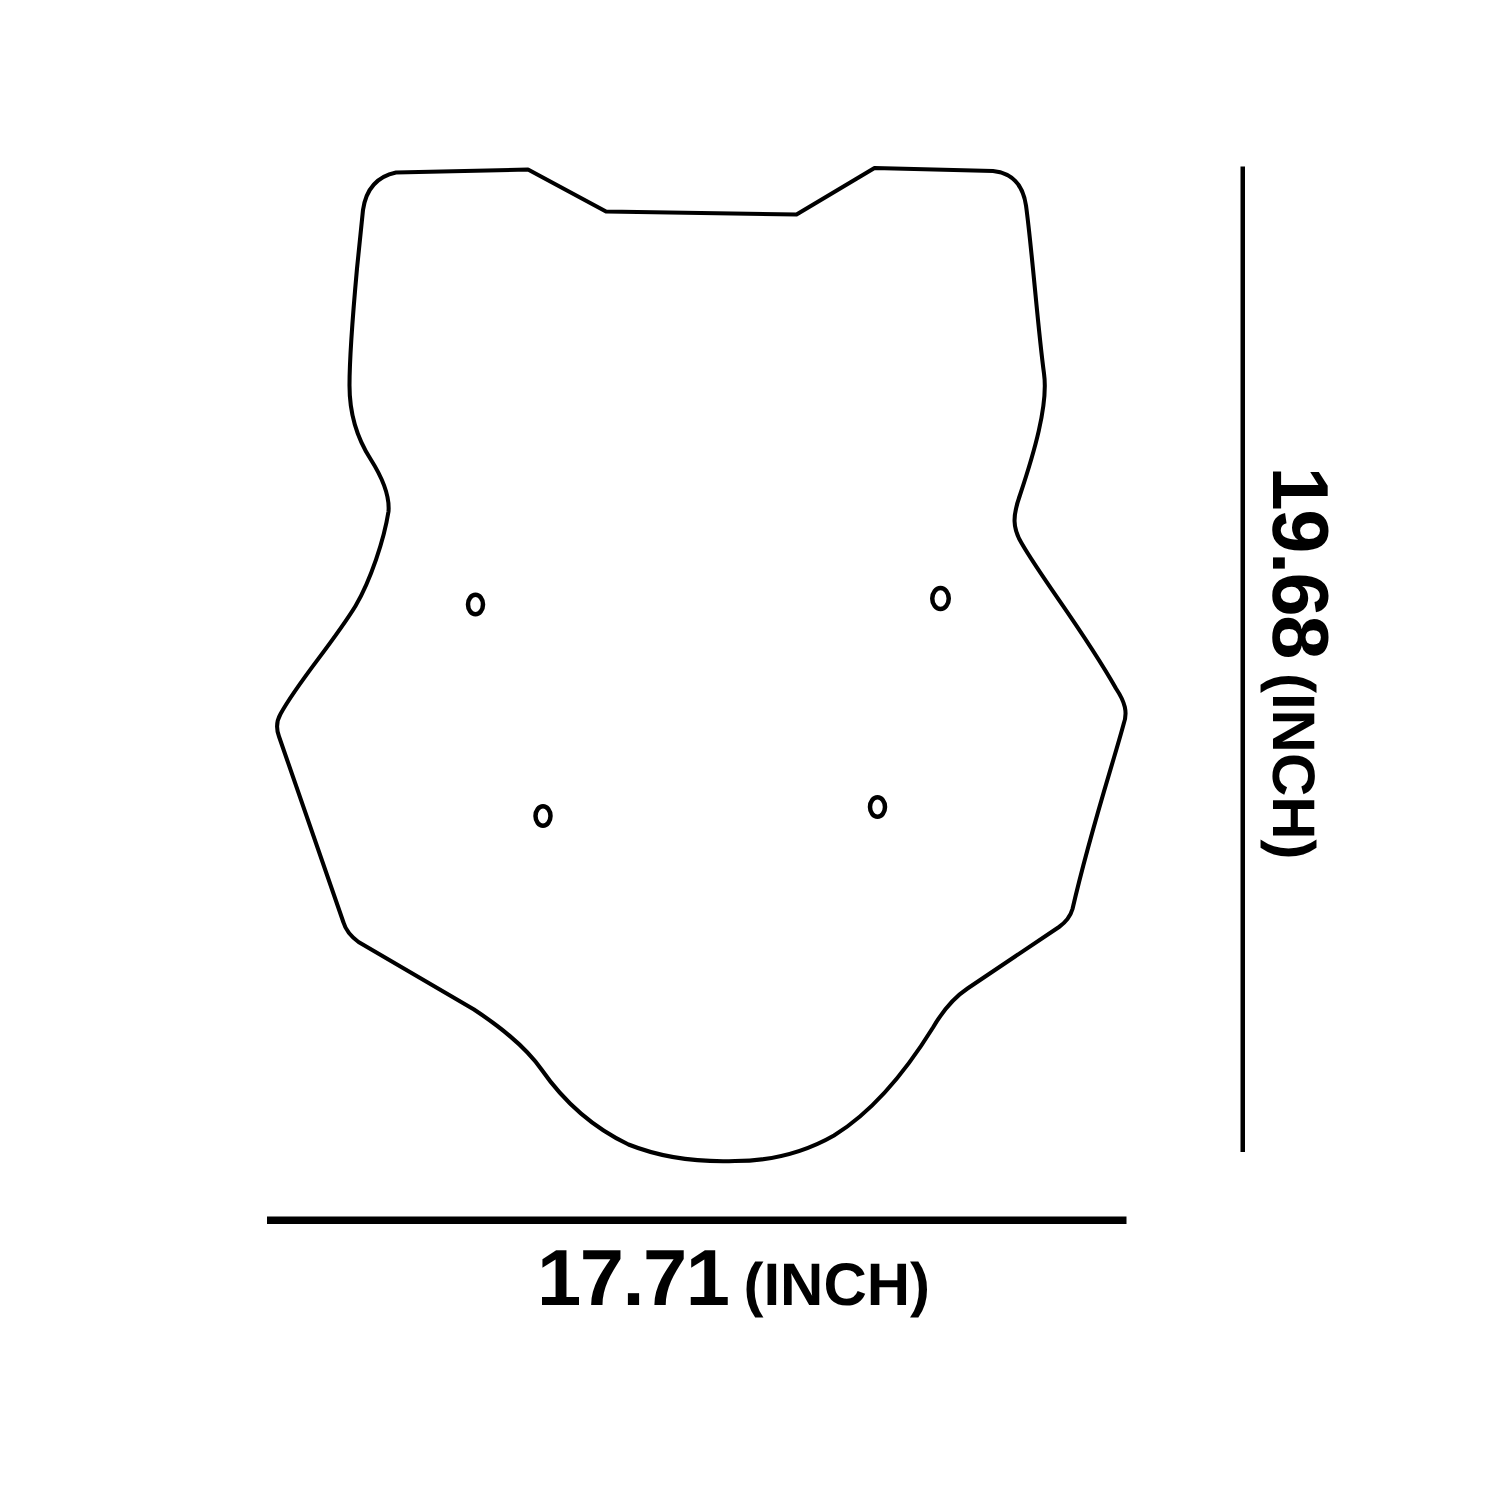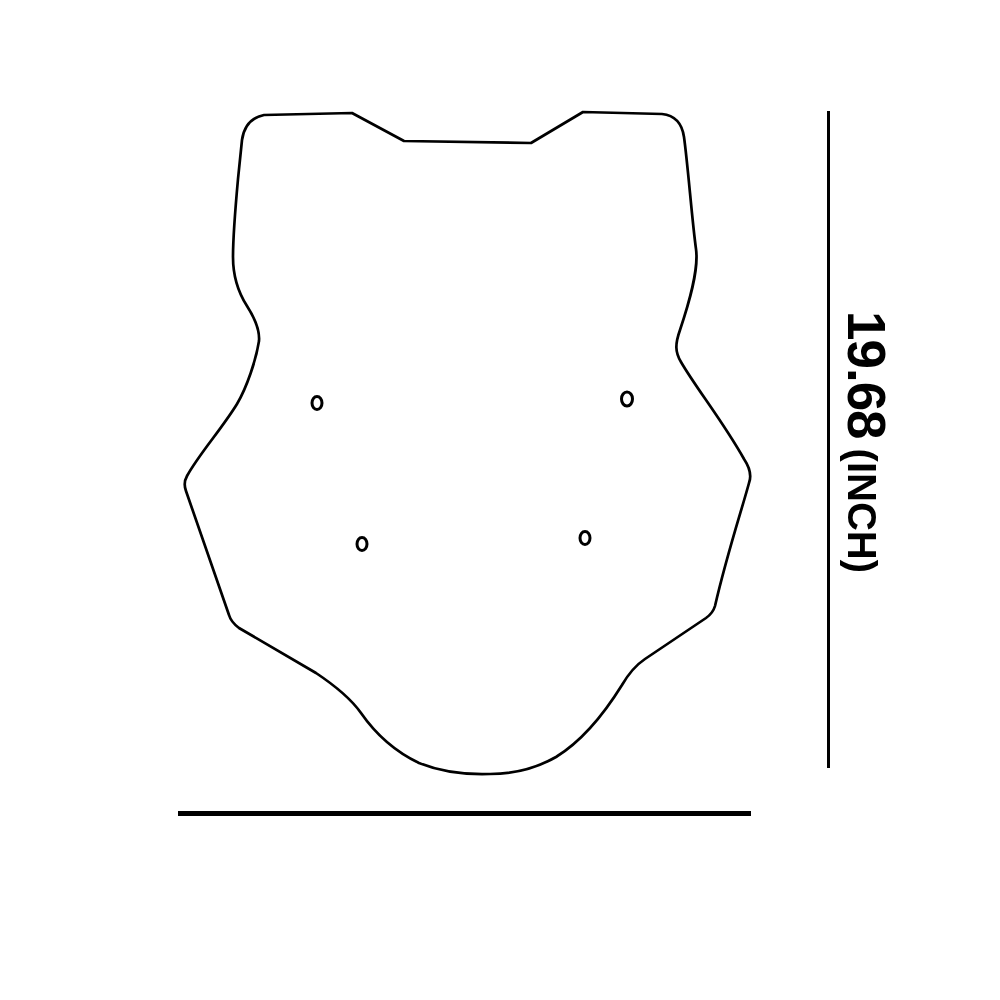--- a/index.html
+++ b/index.html
@@ -109,14 +109,17 @@
     <ellipse cx="585" cy="538" rx="5" ry="6.5" fill="none" stroke="#000000" stroke-width="3"></ellipse>
   </svg>
 
   <div class="dim-line-vertical"></div>
   <div class="dim-line-horizontal"></div>
 
   <div class="dim-label dim-label-height">
     <span class="dim-value">19.68</span><span class="dim-unit">(INCH)</span>
   </div>
 
+  <div class="dim-label dim-label-width">
+    <span class="dim-value">17.71</span><span class="dim-unit">(INCH)</span>
+  </div>
 
 </div>
 
 </body></html>

